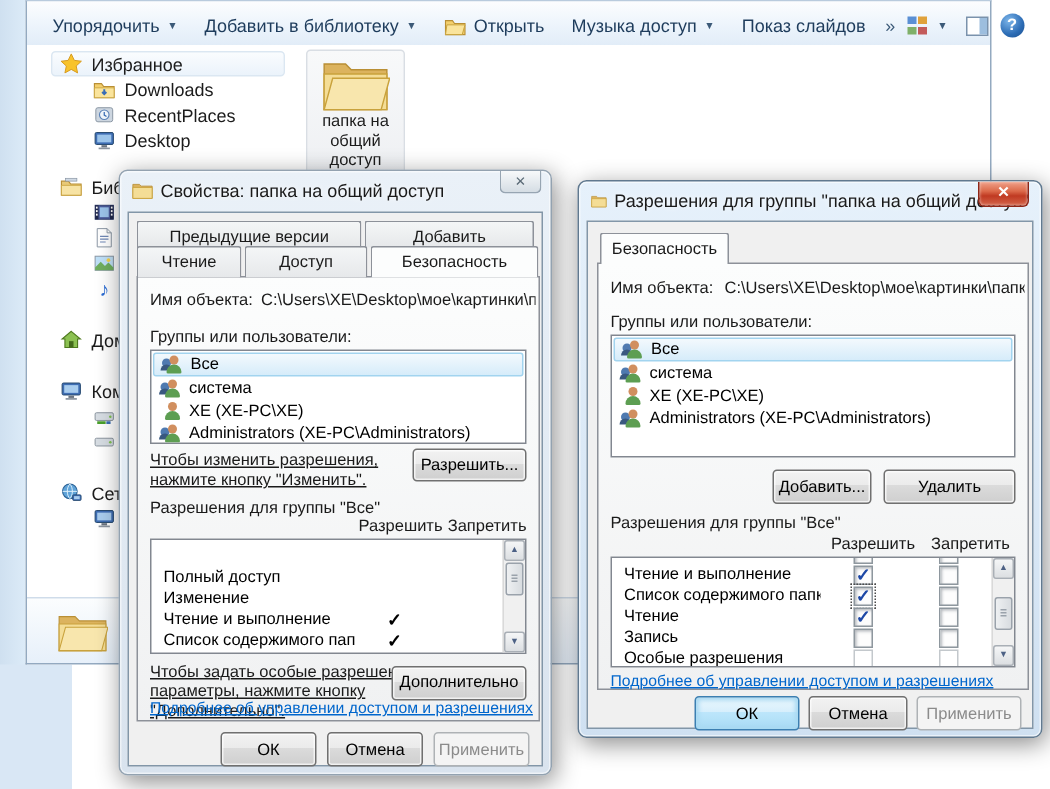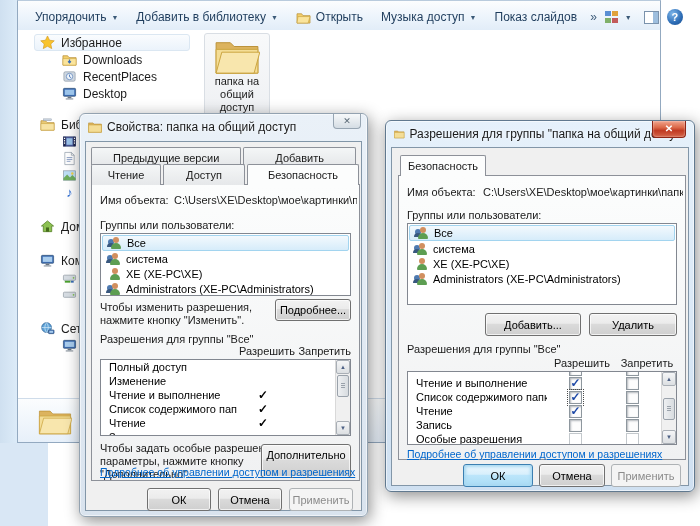--- a/index.html
+++ b/index.html
@@ -97,21 +97,21 @@
     border-radius:3px; font-size:11px; color:#000; text-align:center; position:absolute;
     box-shadow:inset 0 0 0 1px rgba(255,255,255,.7); }
   .btn.default { border-color:#3c7fb1; box-shadow:inset 0 0 3px 2px #a9d9f2; background:linear-gradient(#ecf7fd,#d7effc 45%,#bde6fb 46%,#a9dcf5); }
   .btn.disabled { background:#f4f4f4; border-color:#aeb2b5; color:#8b8b8b; box-shadow:none; }
 
   .caption { position:absolute; color:#1a1a1a; }
   .colhead { position:absolute; color:#1a1a1a; }
   .linkrow { position:absolute; color:#0066cc; text-decoration:underline; white-space:nowrap; }
 
   
-  .permlist { padding-top:0; }
+  .permlist { padding-top:18px; }
   .prow { display:flex; align-items:center; height:14px; padding-left:8px; padding-right:15px; }
   .prow .plbl { flex:1; white-space:nowrap; overflow:hidden; }
   .prow .mark { width:52px; text-align:center; font-weight:bold; font-size:12px; }
   .prow .mark2 { width:46px; }
 
   
   .crow { display:flex; align-items:center; height:14px; padding-left:8px; padding-right:15px; }
   .crow.clip { margin-top:-10px; }
   .crow .plbl { flex:1; white-space:nowrap; overflow:hidden; }
   .cbcell { width:56px; display:flex; justify-content:center; }
@@ -125,21 +125,21 @@
   
   .sbar { position:absolute; top:0; right:0; bottom:0; width:15px; background:#f0f0f0; border-left:1px solid #d9d9d9; }
   .sbtn { position:absolute; left:0; right:0; height:14px; background:linear-gradient(#f5f6f7,#dcdfe2);
     border:1px solid #a9afb6; border-radius:2px; font-size:6px; color:#4d6185; text-align:center; line-height:13px; }
   .sbtn.up { top:0; } .sbtn.dn { bottom:0; }
   .sthumb { position:absolute; left:1px; right:1px; height:22px; background:linear-gradient(90deg,#eef0f2,#d8dce0);
     border:1px solid #9aa2ab; border-radius:2px; }
   .sthumb::after { content:""; position:absolute; left:3px; right:3px; top:9px; height:1px; background:#9aa2ab;
     box-shadow:0 2px 0 #9aa2ab, 0 -2px 0 #9aa2ab; }
 
-  .hint { position:absolute; color:#1a1a1a; line-height:13px; }
+  .hint { position:absolute; color:#1a1a1a; line-height:13px;text-decoration:underline; }
   svg { display:block; }
 </style>
 </head>
 <body>
 
 <div class="abs wall-left"></div>
 <div class="abs wall-bottom"></div>
 
 <div class="abs explorer">
 
@@ -375,21 +375,21 @@
         <div class="grow">
           <span class="gicon" data-icon="users-icon"></span>
           <span>Administrators (XE-PC\Administrators)</span>
         </div>
       </div>
 
       <div class="hint" style="left:8px;top:116px">
         <div>Чтобы изменить разрешения,</div>
           <div>нажмите кнопку "Изменить".</div>
       </div>
-      <div class="btn" style="right:8px;top:114px;width:76px;height:22px;line-height:21px">Подробнее...</div>
+      <div class="btn" style="right:8px;top:114px;width:76px;height:22px;line-height:21px">Разрешить...</div>
 
       <span class="caption" style="left:8px;top:148px">Разрешения для группы "Все"</span>
       <span class="colhead" style="right:64px;top:160px">Разрешить</span>
       <span class="colhead" style="right:8px;top:160px">Запретить</span>
 
       <div class="listbox permlist" style="left:8px;right:8px;top:174px;height:77px">
         <div class="prow">
           <span class="plbl">Полный доступ</span>
             <span class="mark"></span>
             <span class="mark mark2"></span>
@@ -424,21 +424,21 @@
           <div class="sthumb" style="top:15px"></div>
           <div class="sbtn dn">▼</div>
         </div>
       </div>
 
       <div class="hint" style="left:8px;top:257px">
         <div>Чтобы задать особые разрешения или</div>
           <div>параметры, нажмите кнопку</div>
           <div>"Дополнительно".</div>
       </div>
-      <div class="btn" style="right:8px;top:259px;width:90px;height:34px;line-height:21px">Дополнительно</div>
+      <div class="btn" style="right:8px;top:259px;width:90px;height:23px;line-height:21px">Дополнительно</div>
 
       <span class="linkrow" style="left:8px;top:281px;font-size:10.5px">Подробнее об управлении доступом и разрешениях</span>
     </div>
 
     <div class="btn" style="right:150px;top:346px;width:64px;height:23px;line-height:22px">ОК</div>
     <div class="btn" style="right:79px;top:346px;width:64px;height:23px;line-height:22px">Отмена</div>
     <div class="btn disabled" style="right:8px;top:346px;width:64px;height:23px;line-height:22px">Применить</div>
   </div>
 </div>
 
@@ -472,21 +472,21 @@
         <div class="grow">
           <span class="gicon" data-icon="user-icon"></span>
           <span>XE (XE-PC\XE)</span>
         </div>
         <div class="grow">
           <span class="gicon" data-icon="users-icon"></span>
           <span>Administrators (XE-PC\Administrators)</span>
         </div>
       </div>
 
-      <div class="btn" style="right:104px;top:137px;width:96px;height:23px;line-height:22px">Добавить...</div>
+      <div class="btn" style="right:104px;top:137px;width:66px;height:23px;line-height:22px">Добавить...</div>
       <div class="btn" style="right:8px;top:137px;width:88px;height:23px;line-height:22px">Удалить</div>
 
       <span class="caption" style="left:8px;top:167px">Разрешения для группы "Все"</span>
       <span class="colhead" style="left:152px;top:181px;width:62px;text-align:center">Разрешить</span>
       <span class="colhead" style="left:218px;top:181px;width:60px;text-align:center">Запретить</span>
 
       <div class="listbox" style="left:8px;right:8px;top:195px;height:74px;overflow:hidden">
         <div class="crow clip">
           <span class="plbl"></span>
           <span class="cbcell">

